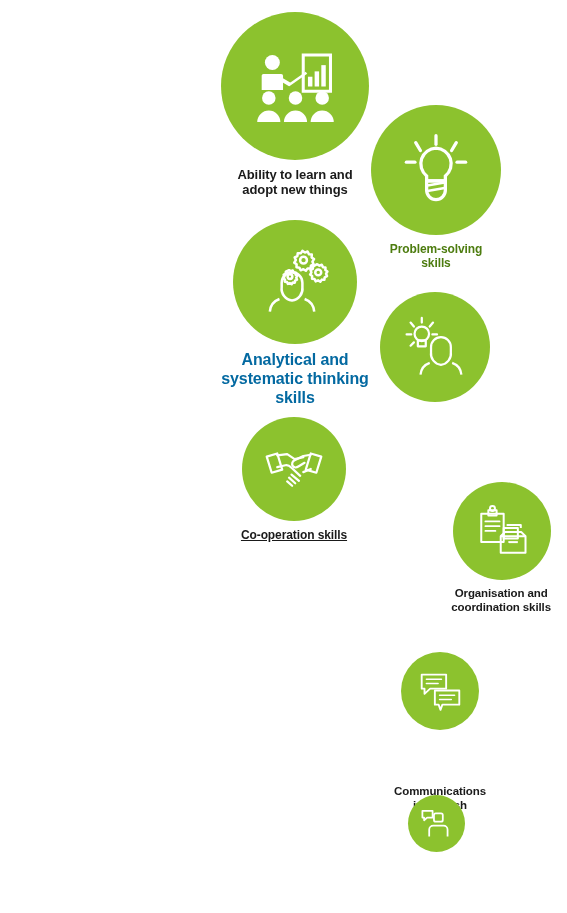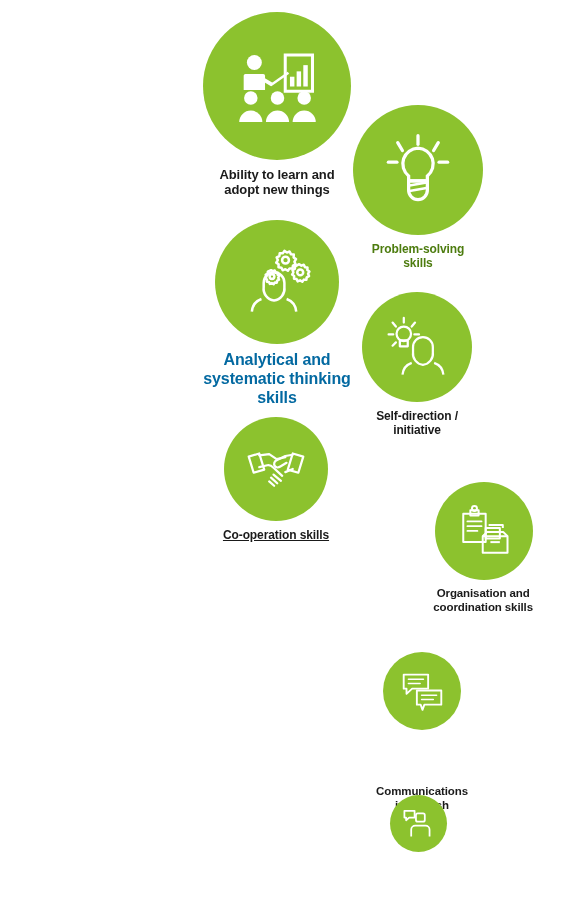--- a/index.html
+++ b/index.html
@@ -4,21 +4,21 @@
 <style>
   html,body{margin:0;padding:0;}
   body{
     width:567px;height:913px;
     background:#ffffff;
     font-family:"Liberation Sans", sans-serif;
     position:relative;
     overflow:hidden;
     -webkit-font-smoothing:antialiased;
   }
-  #board{position:absolute;inset:0;}
+  #board{position:absolute;inset:0;margin-left:18px;}
   .item{position:absolute;display:flex;flex-direction:column;align-items:center;}
   .bubble{
     border-radius:50%;
     background:#8CC22E;
     display:flex;align-items:center;justify-content:center;
     box-sizing:border-box;
   }
   .bubble svg{display:block;}
   .caption{
     margin-top:7px;
@@ -141,22 +141,20 @@
         <path d="M24 40 h12 v9 h-12 z"></path>
 
         <path d="M44 58 v-8 a15 15 0 0 1 30 0 v8 a17 17 0 0 1 -15 19 a17 17 0 0 1 -15 -19 z"></path>
 
         <path d="M28 92 a21 21 0 0 1 14 -18"></path>
         <path d="M90 92 a21 21 0 0 0 -14 -18"></path>
       </g>
     </svg>
         </div>
       </div>
-      <div class="caption" style="font-size: 12px; color: rgb(26, 26, 26);">Self-direction /
-initiative</div>
     </div>
     <div class="item" style="width: 220px; left: 166px; top: 417px;">
       <div class="bubble" style="width: 104px; height: 104px; background: rgb(140, 194, 46);">
         <div style="width: 62px; height: 62px;">
     <svg viewBox="0 0 100 100" width="100%" height="100%">
       <g fill="none" stroke="#fff" stroke-width="3.6" stroke-linejoin="round" stroke-linecap="round">
 
         <path d="M6 30 l17 -5 8 26 -17 5 z"></path>
 
         <path d="M94 30 l-17 -5 -8 26 17 5 z"></path>

